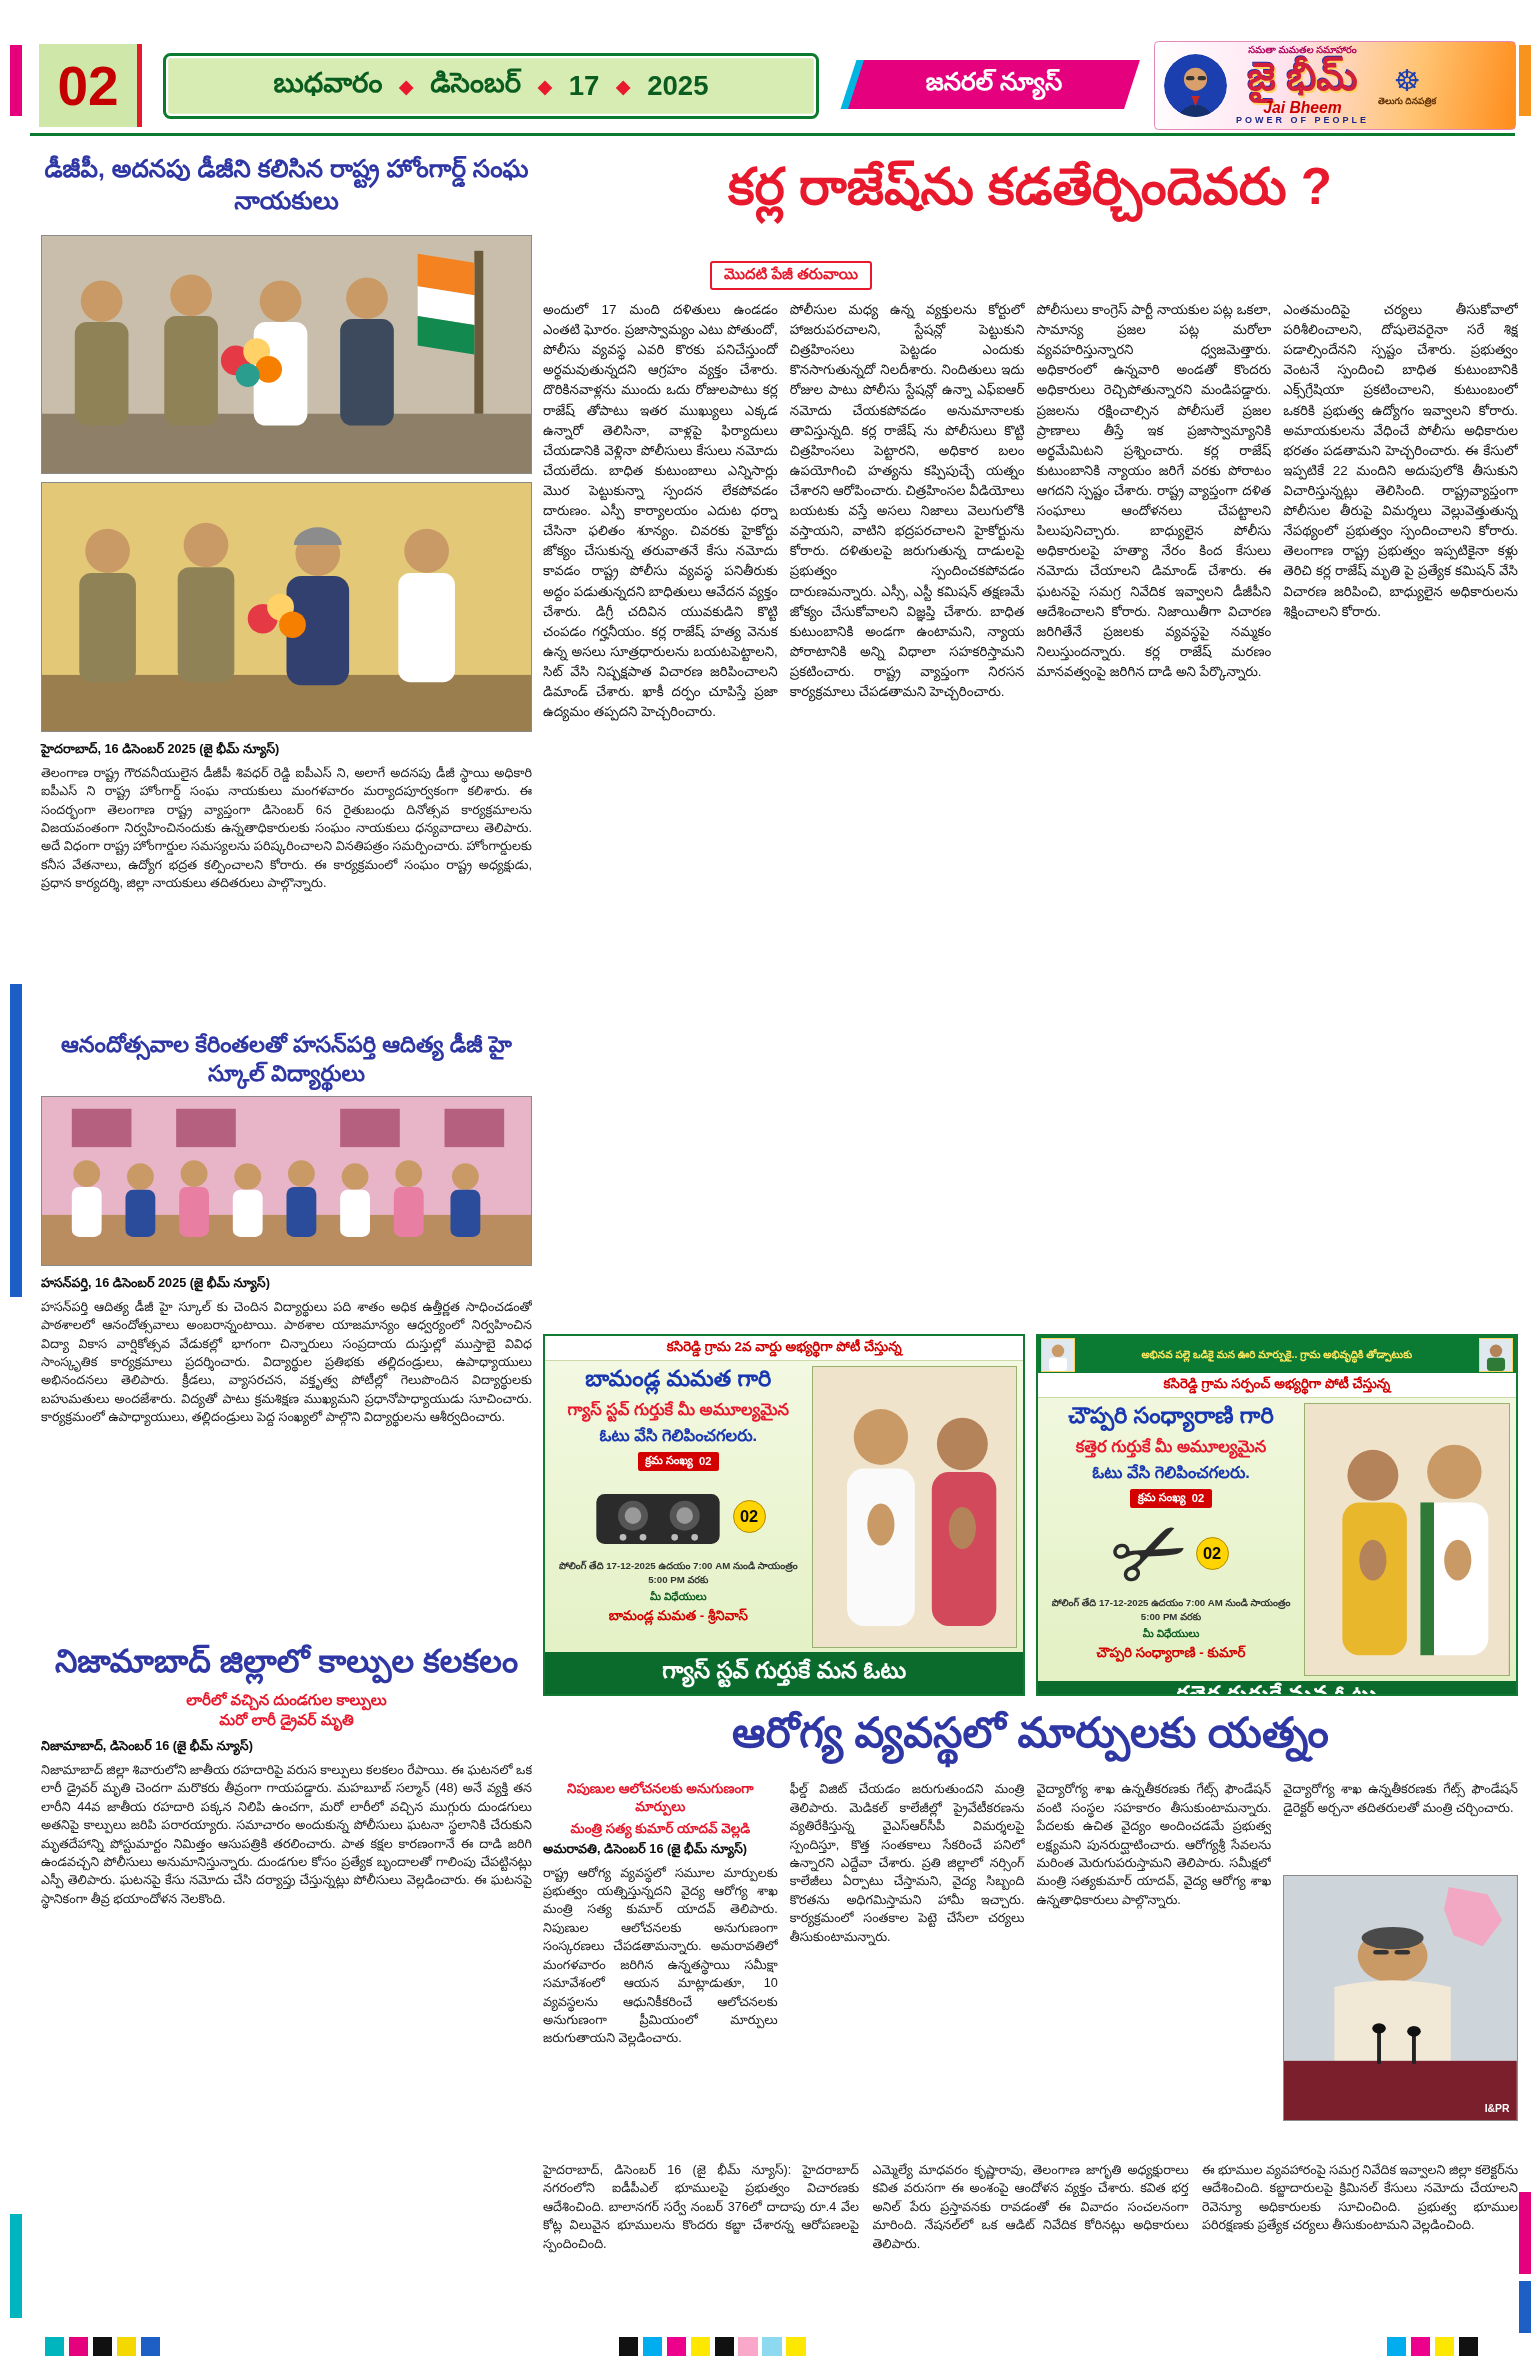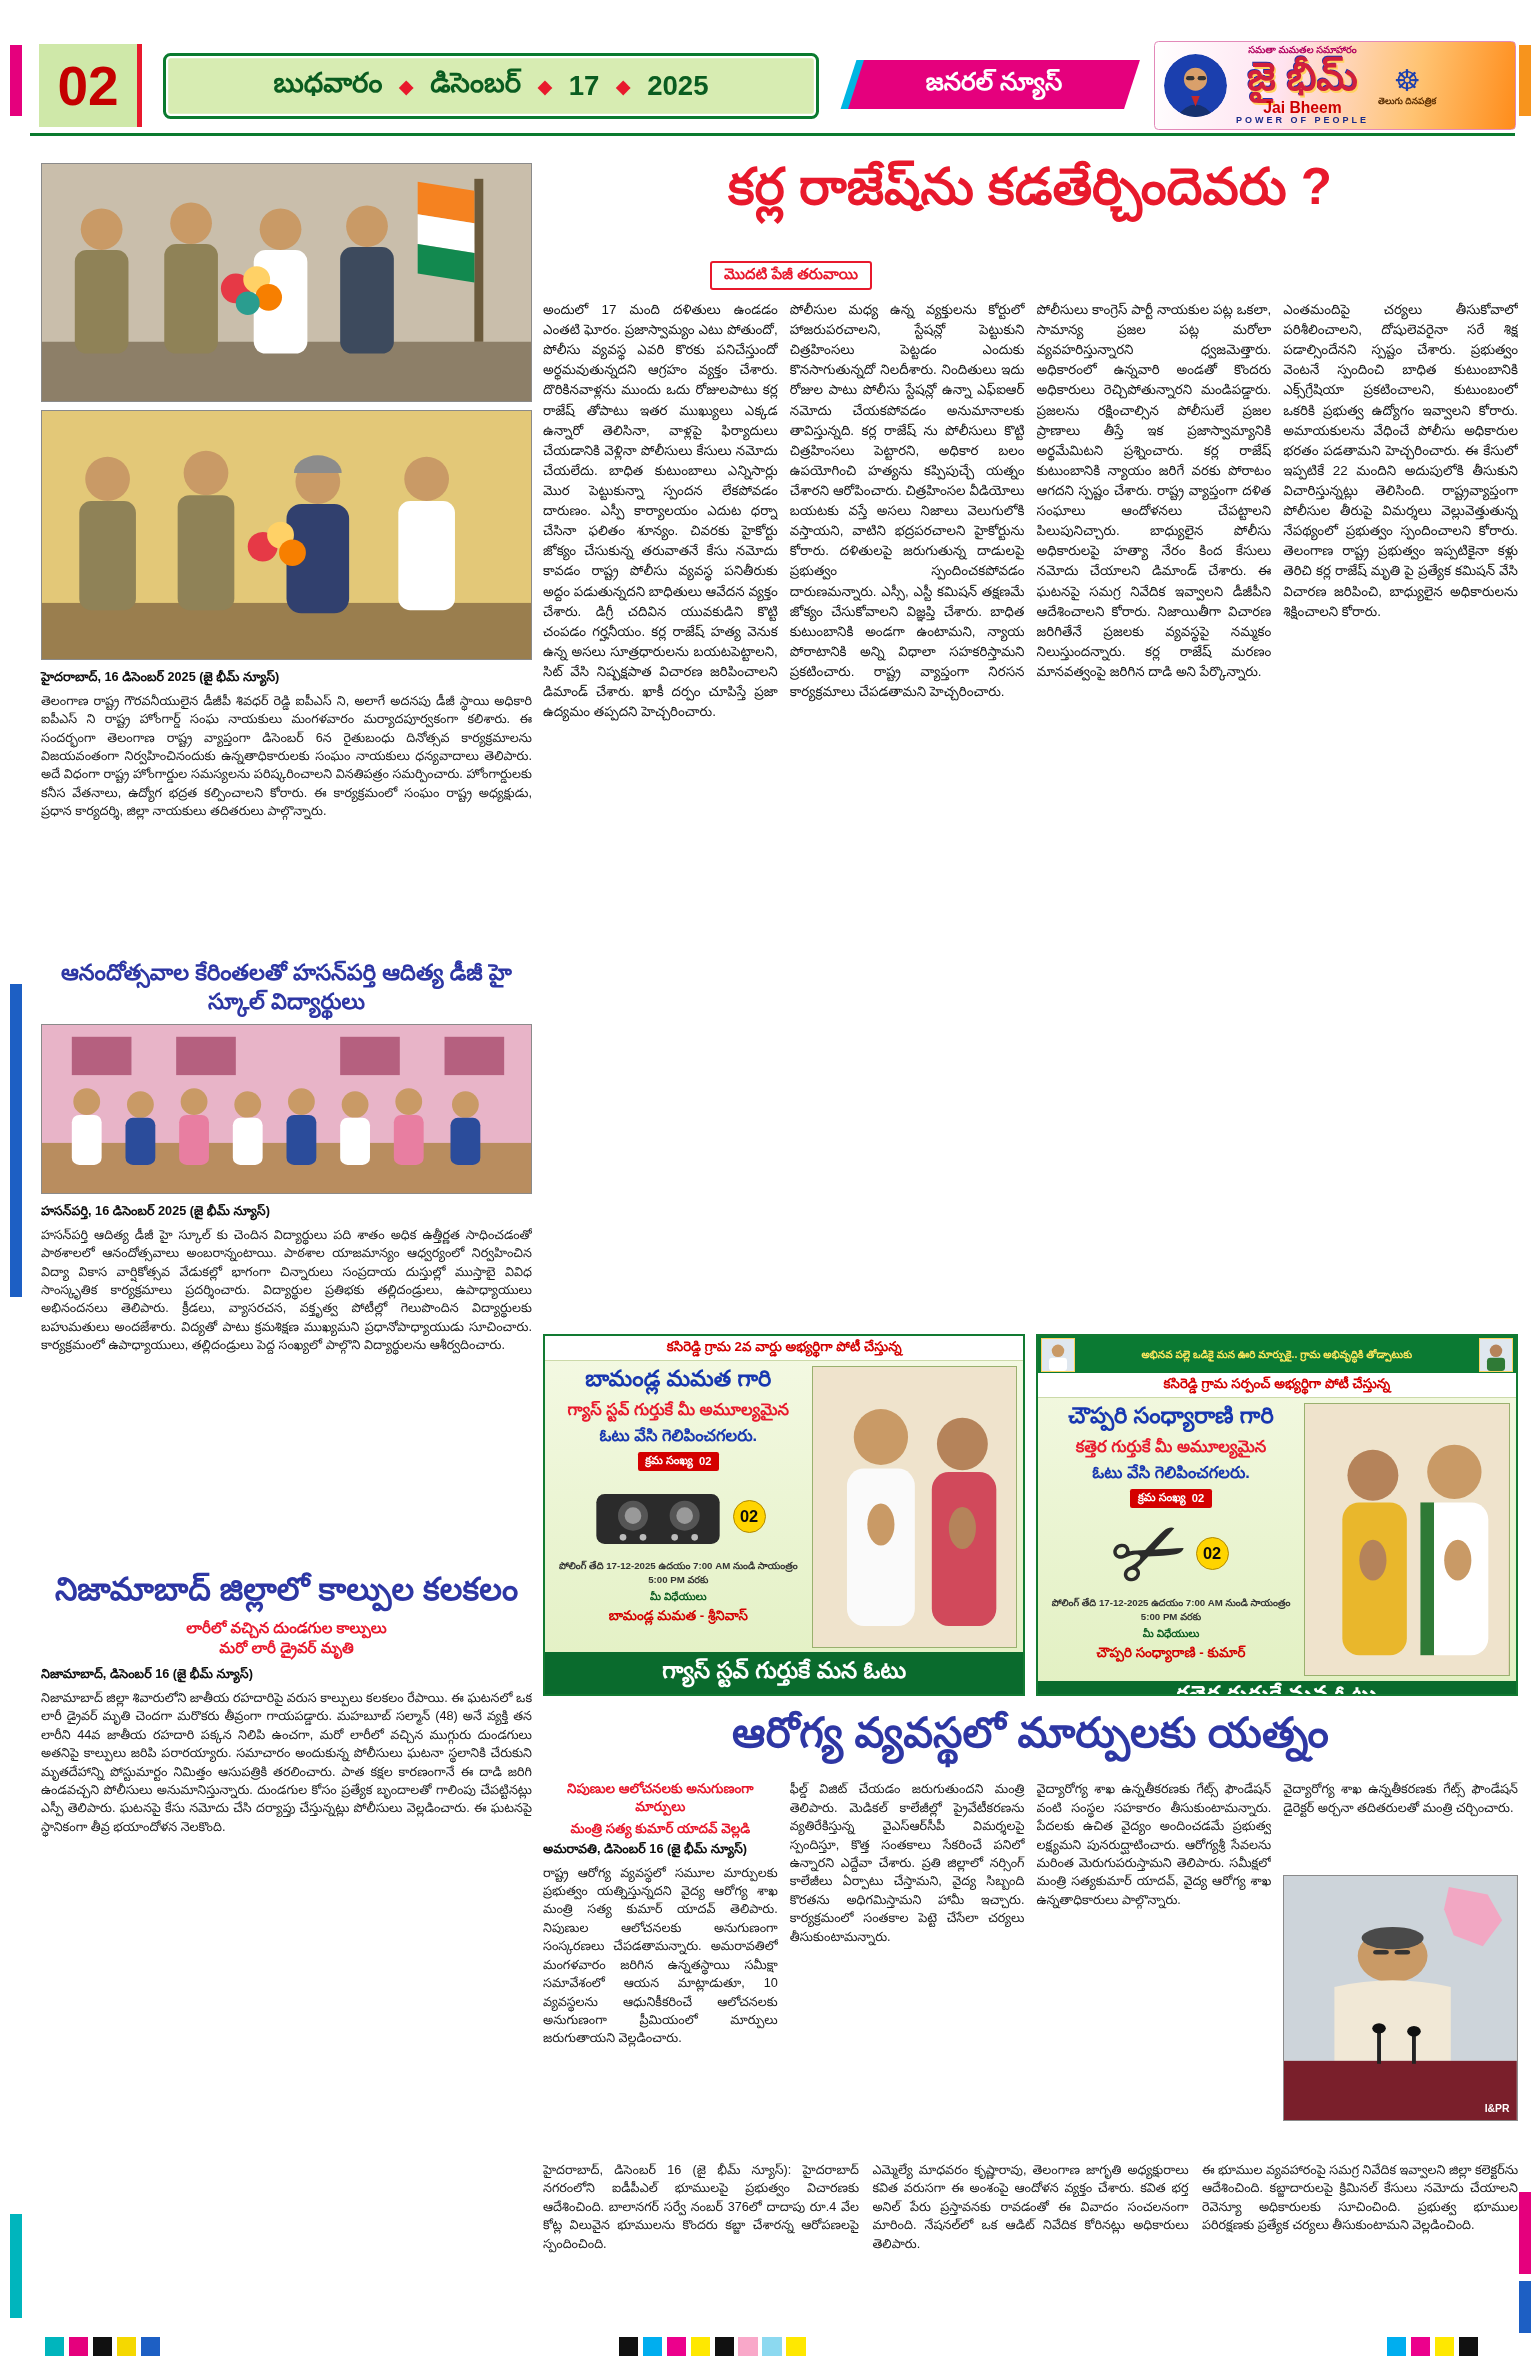--- a/index.html
+++ b/index.html
@@ -26,21 +26,21 @@
     transform:skewX(-18deg); display:flex; align-items:center; justify-content:center;
     box-shadow:-7.5px 0 0 #00b5e2; }
   .ribbon span { transform:skewX(18deg); color:#ffffff; font-size:24.6px; font-weight:bold; }
   .logo { left:1124px; top:0px; width:362px; height:89px;
     background:linear-gradient(100deg,#ffffff 0%,#ffe3f0 35%,#ffc372 72%,#ff8c1a 100%);
     border:1.5px solid #e389b9; border-radius:4.5px; display:flex; align-items:center; gap:9px; padding:3px 9px; }
   .logo-center { display:flex; flex-direction:column; align-items:center; line-height:1.1; }
   .logo-motto { font-size:9.7px; font-weight:bold; color:#b1005e; }
   .logo-title { font-size:39px; font-weight:bold; color:#d21f3c;
     text-shadow:1.5px 1.5px 0 #ffd25e,-0.7px -0.7px 0 #2233aa; }
-  .logo-script { font-size:15.7px; font-weight:bold; color:#cc0000;text-align:right; }
+  .logo-script { font-size:15.7px; font-weight:bold; font-style:italic; color:#cc0000;text-align:right; }
   .logo-tagline { font-size:9px; letter-spacing:3px; color:#182a88; font-weight:bold; }
   .logo-sub { font-size:9px; color:#5a2d00; font-weight:bold; }
   .logo-wheel { font-size:30px; color:#1b3fae; }
 
   
   .body-text { font-size:12.7px; line-height:1.45; text-align:justify; color:#161616; white-space:pre-line; overflow:hidden; }
   .dateline { font-size:12.7px; font-weight:bold; color:#0c0c0c; }
   .blue-head { color:#2e37a4; font-weight:bold; text-align:center; line-height:1.3; }
   .red-sub { color:#e8192c; font-weight:bold; text-align:center; font-size:15px; line-height:1.35; }
 
@@ -150,20 +150,21 @@
     </div>
     <div class="logo-center">
       <span class="logo-wheel">☸</span>
       <span class="logo-sub">తెలుగు దినపత్రిక</span>
     </div>
   </div>
 </div>
 
 <div class="abs left-rail">
 
+  <div class="blue-head lr-head1">డీజీపీ, అదనపు డీజీని కలిసిన రాష్ట్ర హోంగార్డ్ సంఘ నాయకులు</div>
 
   <div class="photo" style="height:239px; margin-top:10.4px;">
     <svg viewBox="0 0 328 160" preserveAspectRatio="none">
       <rect width="328" height="160" fill="#c9beab"></rect>
       <rect y="120" width="328" height="40" fill="#8d7f68"></rect>
       <rect x="290" y="10" width="6" height="110" fill="#6b5a3c"></rect>
       <path d="M252 12 L290 18 L290 40 L252 34 Z" fill="#f58220"></path>
       <path d="M252 34 L290 40 L290 60 L252 54 Z" fill="#ffffff"></path>
       <path d="M252 54 L290 60 L290 80 L252 74 Z" fill="#12894f"></path>
       <g>

